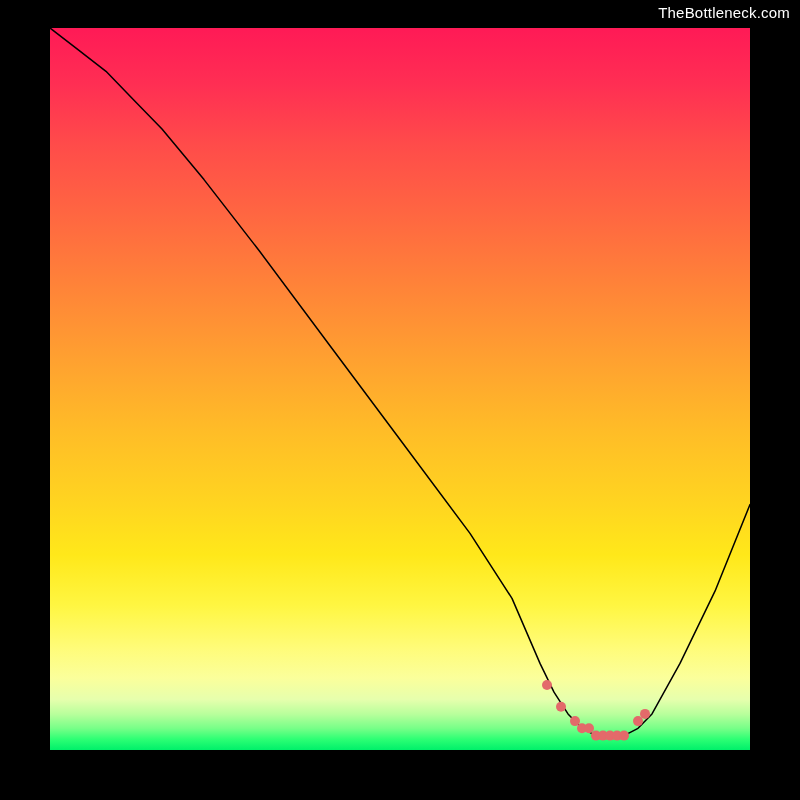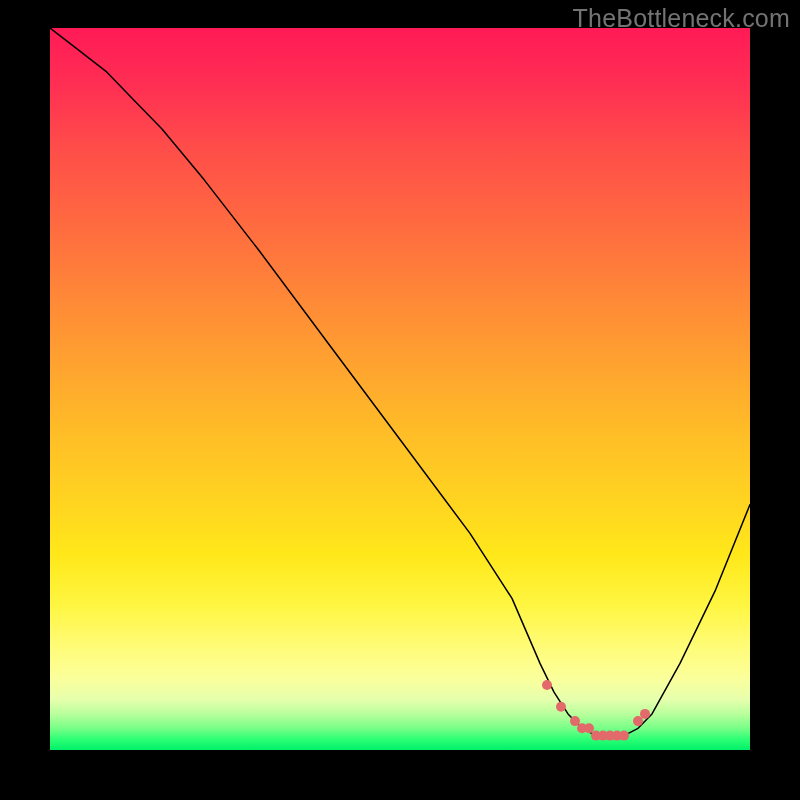--- a/index.html
+++ b/index.html
@@ -13,22 +13,22 @@
   }
   .wrap {
     position: relative;
     width: 800px;
     height: 800px;
   }
   .attribution {
     position: absolute;
     top: 4px;
     right: 10px;
-    color: #737373;
-    font-size: 25px;
+    color: #ffffff;
+    font-size: 15px;
     font-weight: 500;
     letter-spacing: 0.2px;
     z-index: 5;
     text-align: center;
   }
   .plot-area {
     position: absolute;
     left: 50px;
     top: 28px;
     width: 700px;

